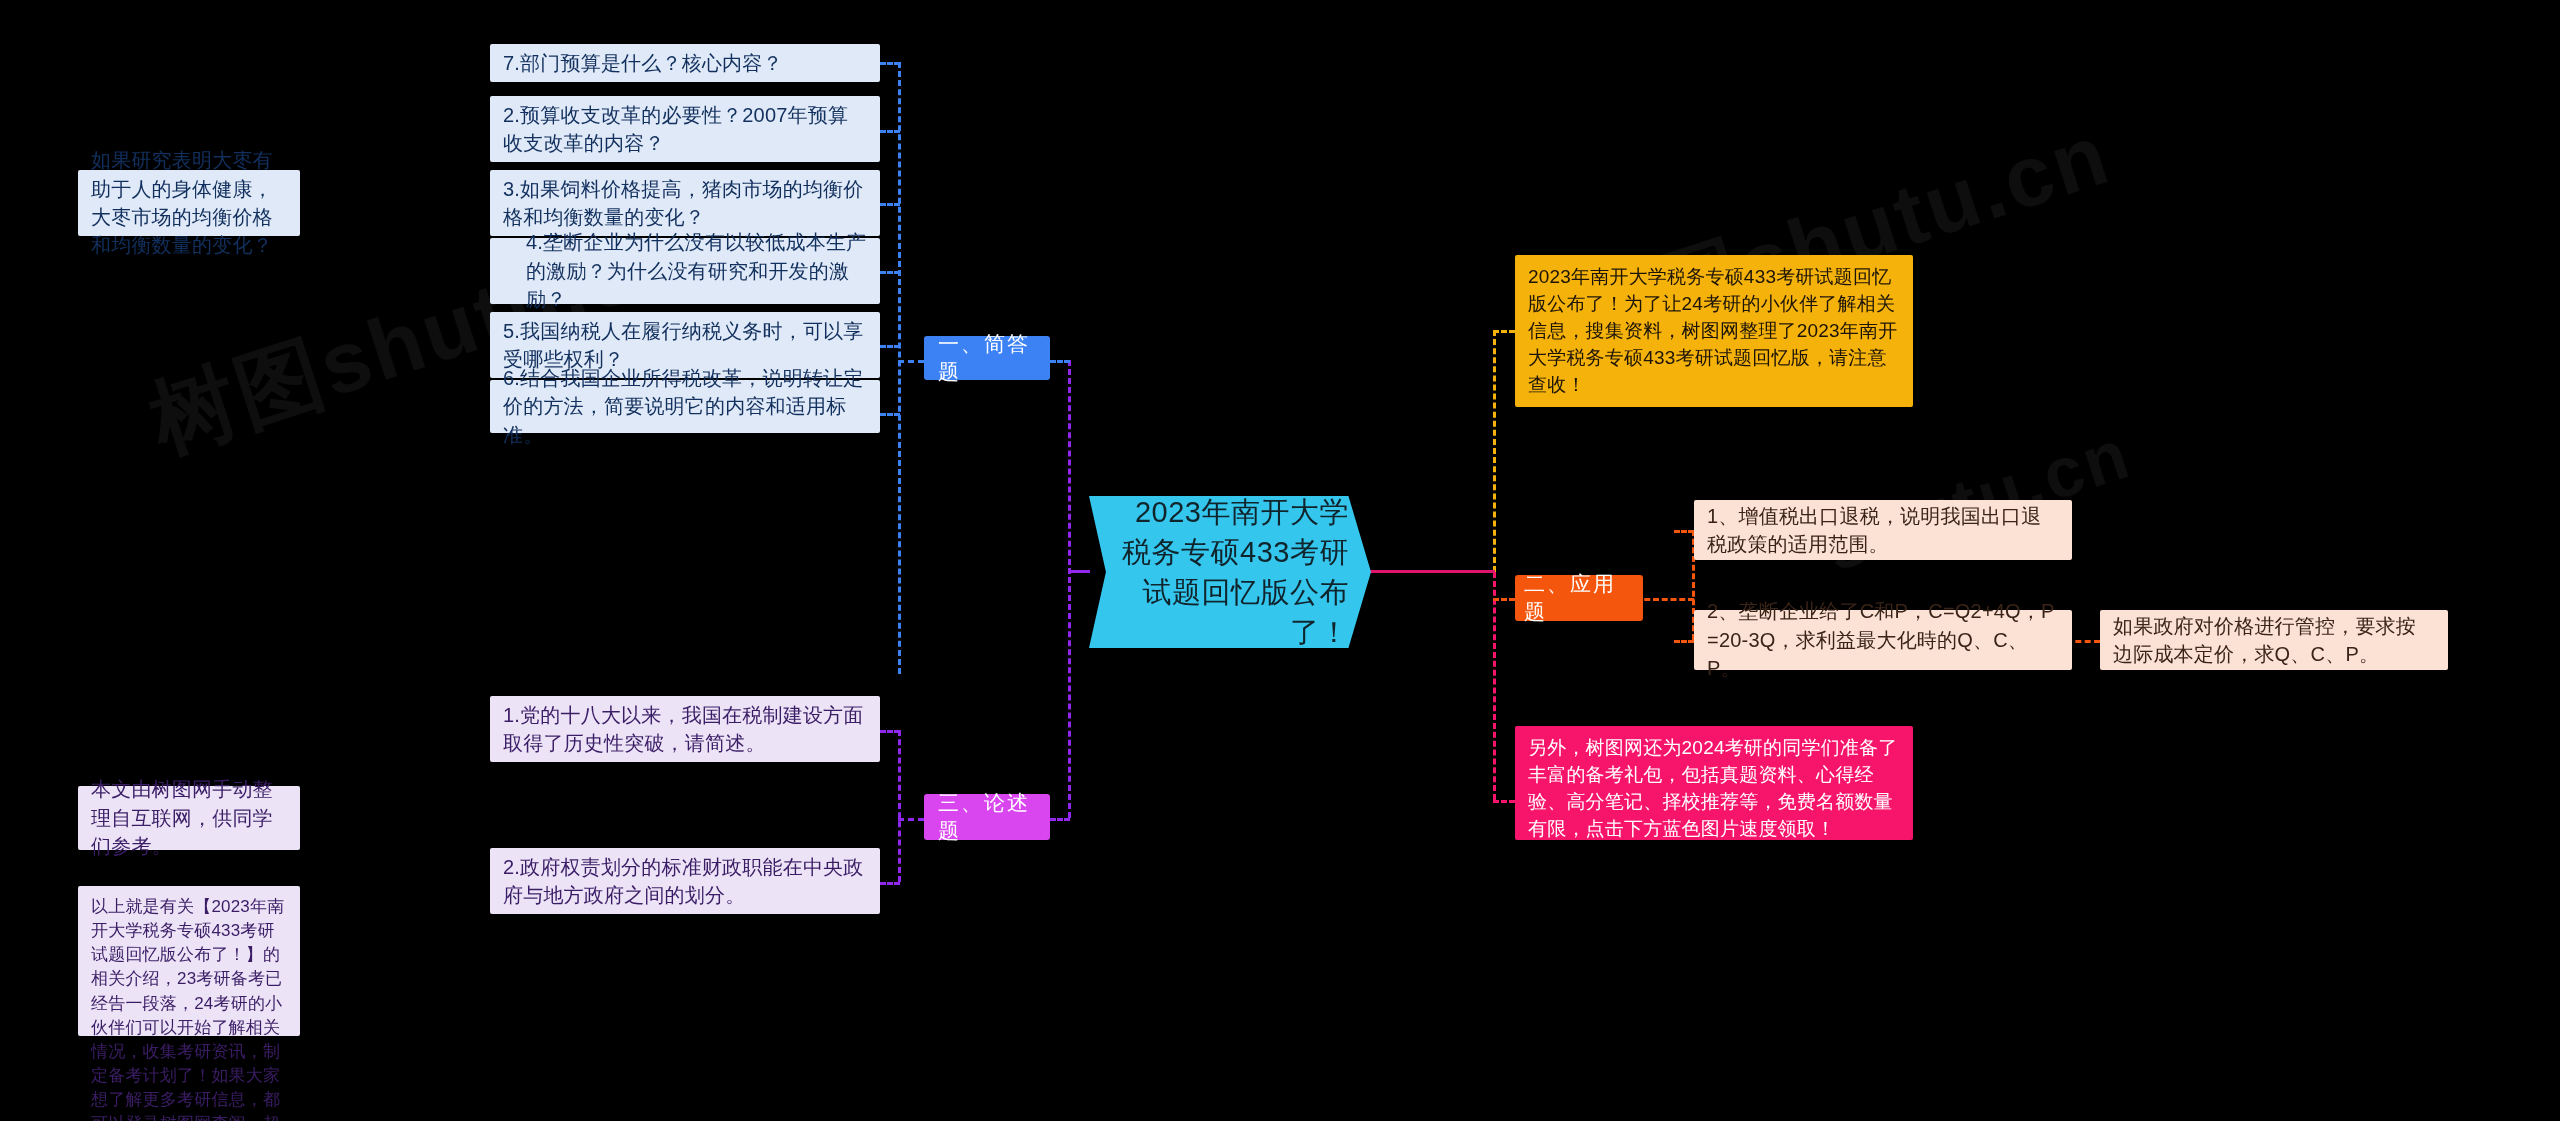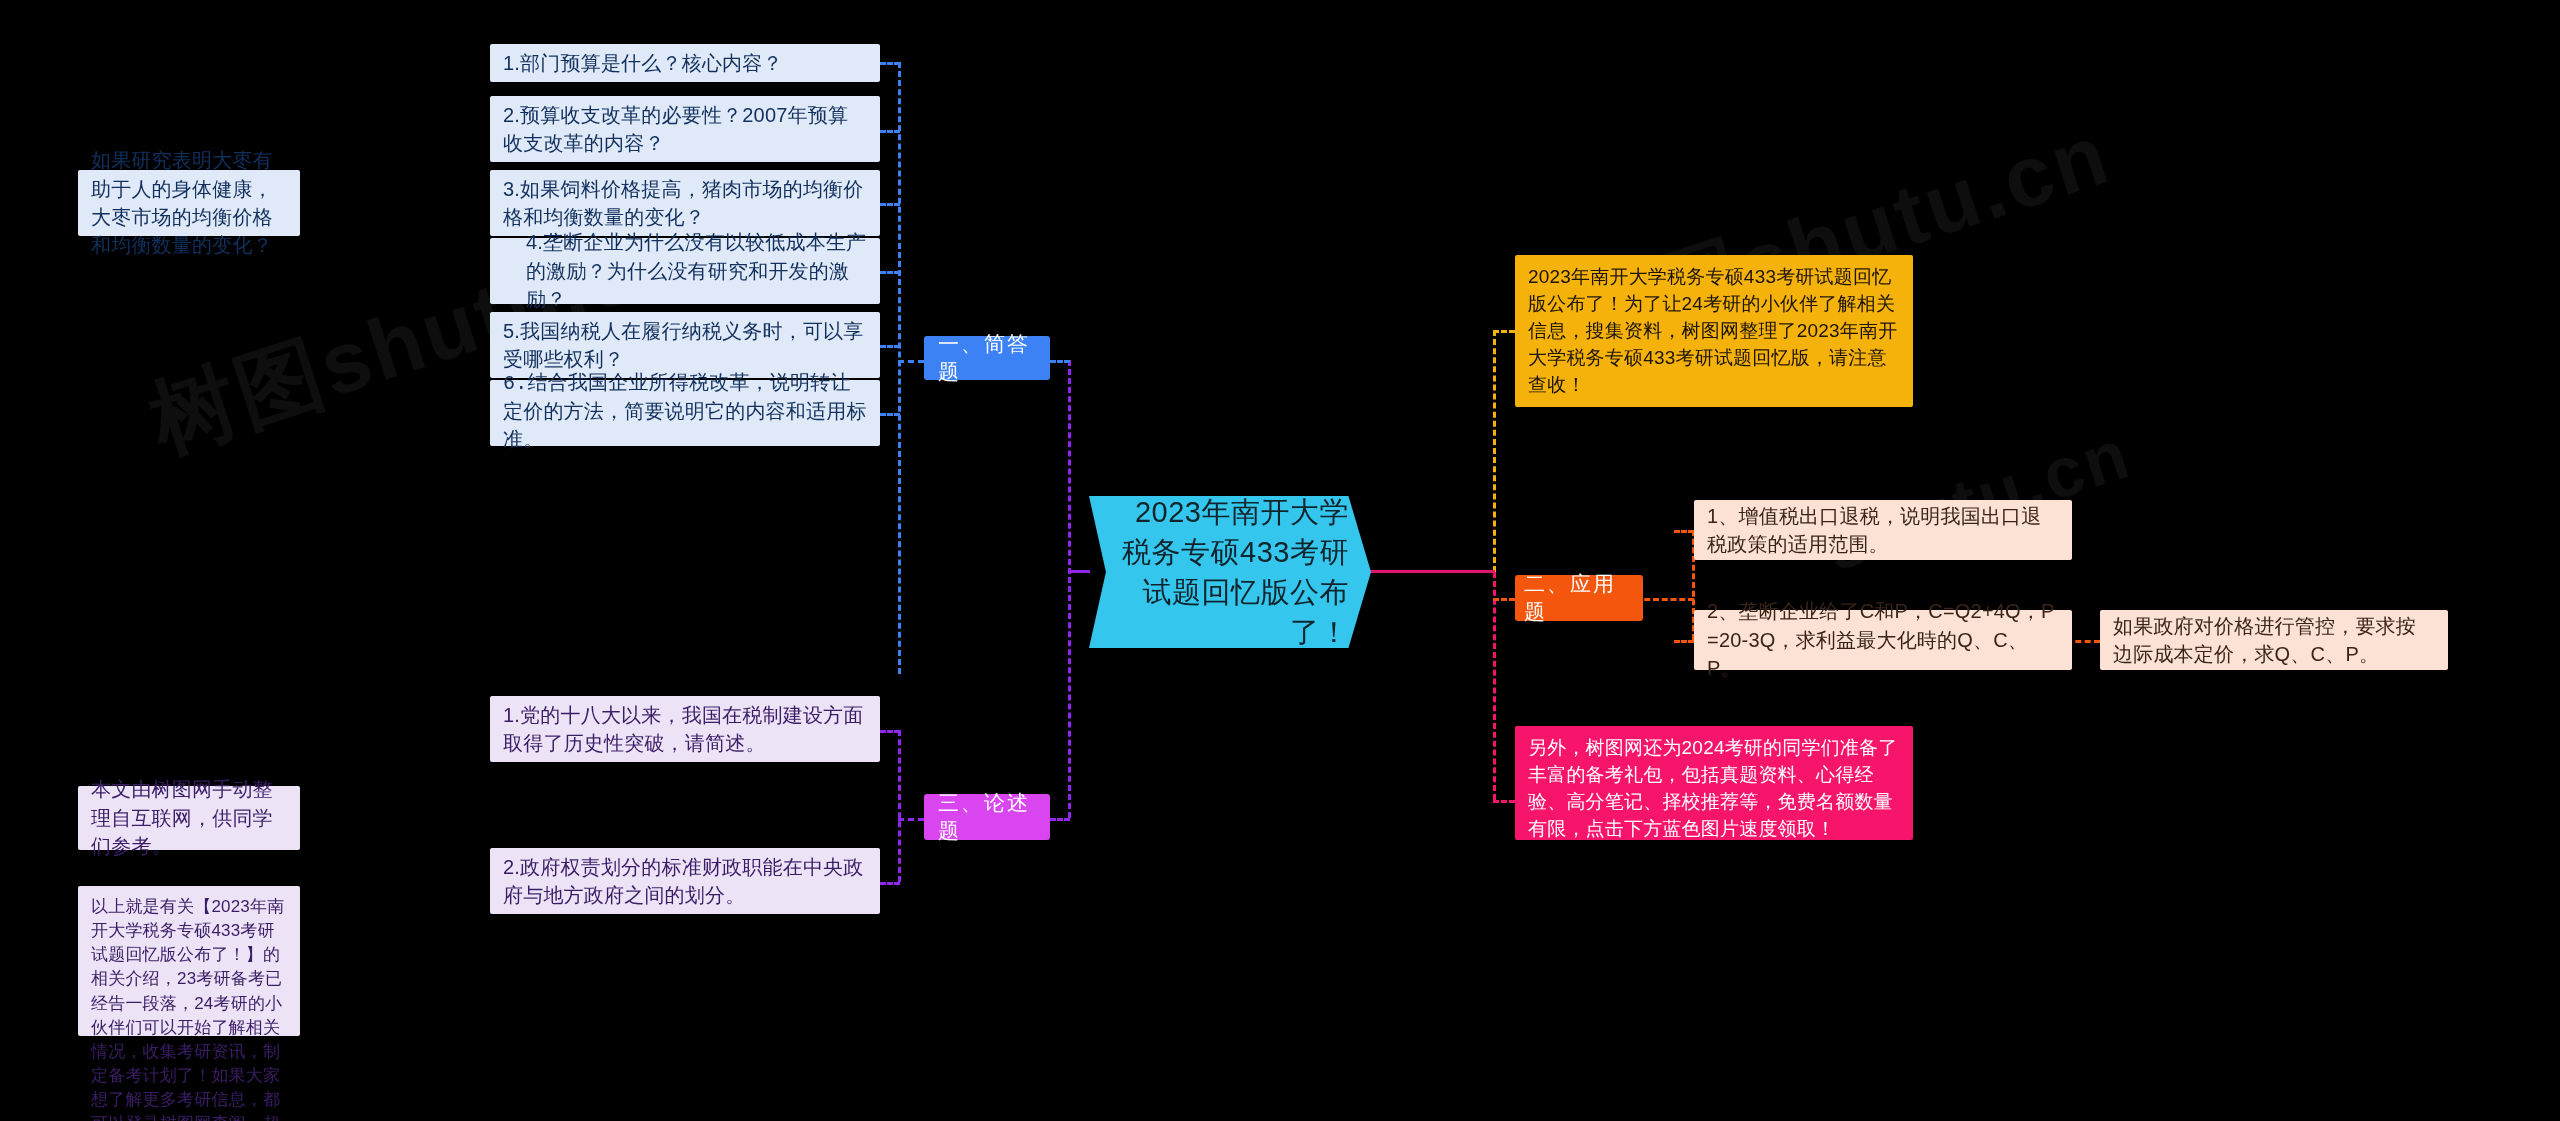--- a/index.html
+++ b/index.html
@@ -158,40 +158,40 @@
 
   <div class="chip chip-orange" style="left:1515px; top:575px; width:128px; height:46px;">
     <span>二、应用题</span>
   </div>
 
   <div class="chip chip-purple" style="left:924px; top:794px; width:126px; height:46px;">
     <span>三、论述题</span>
   </div>
 
   <div class="node n-blue" style="left:490px; top:44px; width:390px; height:38px;">
-    <span>1.部门预算是什么？核心内容？</span>
+    <span>7.部门预算是什么？核心内容？</span>
   </div>
 
   <div class="node n-blue" style="left:490px; top:96px; width:390px; height:66px;">
     <span>2.预算收支改革的必要性？2007年预算收支改革的内容？</span>
   </div>
 
   <div class="node n-blue" style="left:490px; top:170px; width:390px; height:66px;">
     <span>3.如果饲料价格提高，猪肉市场的均衡价格和均衡数量的变化？</span>
   </div>
 
   <div class="node n-blue" style="left:490px; top:238px; width:390px; height:66px;padding-left:36px;">
     <span>4.垄断企业为什么没有以较低成本生产的激励？为什么没有研究和开发的激励？</span>
   </div>
 
   <div class="node n-blue" style="left:490px; top:312px; width:390px; height:66px;">
     <span>5.我国纳税人在履行纳税义务时，可以享受哪些权利？</span>
   </div>
 
-  <div class="node n-blue" style="left:490px; top:380px; width:390px; height:66px;font-family:Liberation Mono, monospace;">
+  <div class="node n-blue" style="left:490px; top:380px; width:390px; height:53px;">
     <span>6.结合我国企业所得税改革，说明转让定价的方法，简要说明它的内容和适用标准。</span>
   </div>
 
   <div class="node n-blue" style="left:78px; top:170px; width:222px; height:66px;">
     <span>如果研究表明大枣有助于人的身体健康，大枣市场的均衡价格和均衡数量的变化？</span>
   </div>
 
   <div class="node n-lilac" style="left:490px; top:696px; width:390px; height:66px;">
     <span>1.党的十八大以来，我国在税制建设方面取得了历史性突破，请简述。</span>
   </div>

